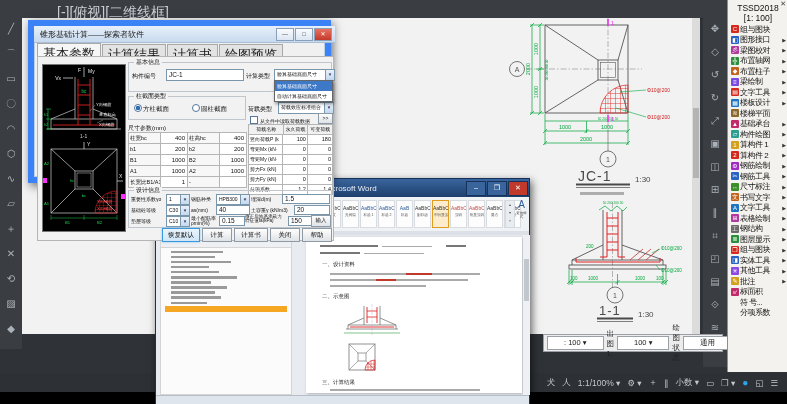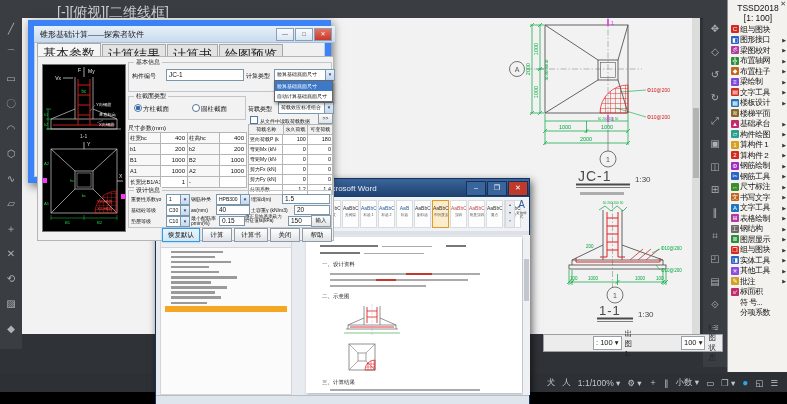--- a/index.html
+++ b/index.html
@@ -21,21 +21,21 @@
   #tssd .hdr{text-align:center;font-size:8.5px;color:#111;line-height:10px;}
   #tssdclose{position:absolute;right:2px;top:0;font-size:7px;color:#444;}
   #tssdlist{position:absolute;left:1px;top:24px;width:58px;}
   .titem{display:flex;align-items:center;height:10px;margin-bottom:0.5px;}
   .ticon{width:8px;height:8px;margin:0 1px 0 2px;border-radius:1px;color:#fff;font-size:6px;line-height:8px;text-align:center;flex:none;}
   .tlabel{font-size:8px;color:#131313;white-space:nowrap;letter-spacing:-0.5px;}
   .tarrow{margin-left:auto;font-size:5px;color:#333;padding-right:1px;}
   
   #scalerow{left:543px;top:334px;width:180px;height:18px;background:#ececec;border:1px solid #9aa0a6;z-index:2;
             display:flex;align-items:center;gap:3px;font-size:7.5px;color:#222;padding:0 3px;box-sizing:border-box;}
-  .mini{background:#fff;border:1px solid #9aa0a6;padding:0 2px;height:12px;line-height:12px;white-space:nowrap;margin-left:46px;}
+  .mini{background:#fff;border:1px solid #9aa0a6;padding:0 16px;height:12px;line-height:12px;white-space:nowrap;}
   .minibtn{background:linear-gradient(#fdfdfd,#dfe3e7);border:1px solid #9aa0a6;padding:0 4px;height:12px;line-height:12px;}
   #cmd{left:0;top:344px;width:481px;height:28px;background:#2e2e2e;border:1px solid #5a5a5a;z-index:8;box-sizing:border-box;}
   #cmdgrip{position:absolute;left:0;top:0;width:13px;height:26px;background:#3c3c3c;color:#c5c5c5;font-size:7px;text-align:center;}
   #cmdrow1{position:absolute;left:18px;top:2px;font-size:8.5px;color:#d8d8d8;white-space:nowrap;}
   #cmdrow2{position:absolute;left:13px;top:14px;width:466px;height:12px;background:#262626;color:#8f8f8f;font-size:8.5px;padding-left:6px;line-height:12px;}
   #status{left:0;top:373px;width:787px;height:19px;background:#2d3135;z-index:1;display:flex;align-items:center;justify-content:flex-end;gap:7px;padding-right:9px;box-sizing:border-box;}
   .sic{color:#c2c8ce;font-size:8.5px;white-space:nowrap;}
   
   svg text{font-family:"Liberation Sans","DejaVu Sans",sans-serif;}
   

